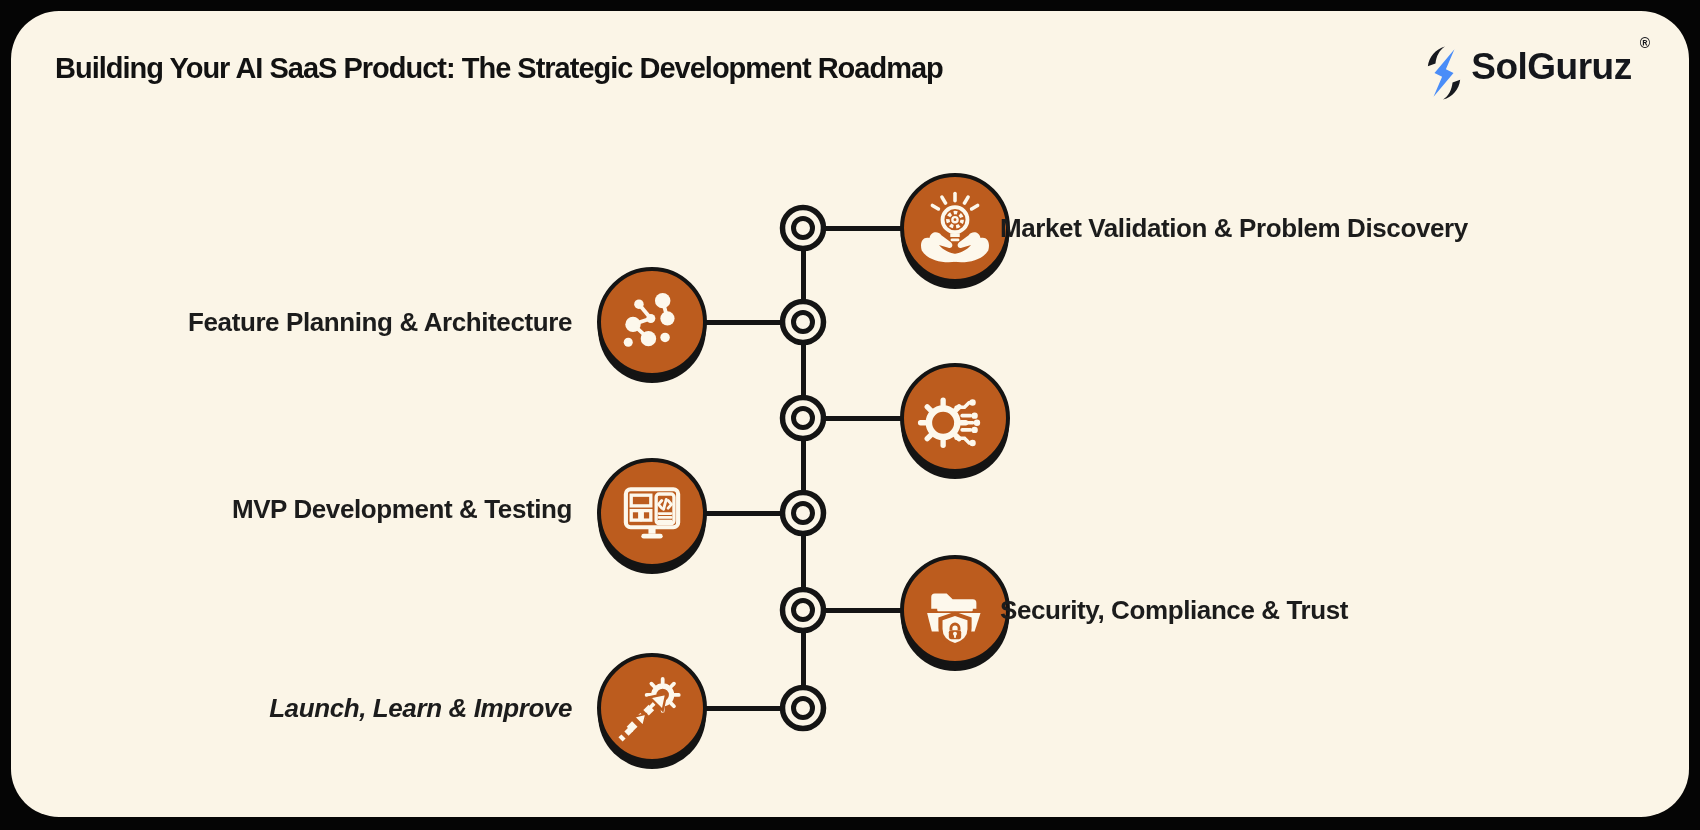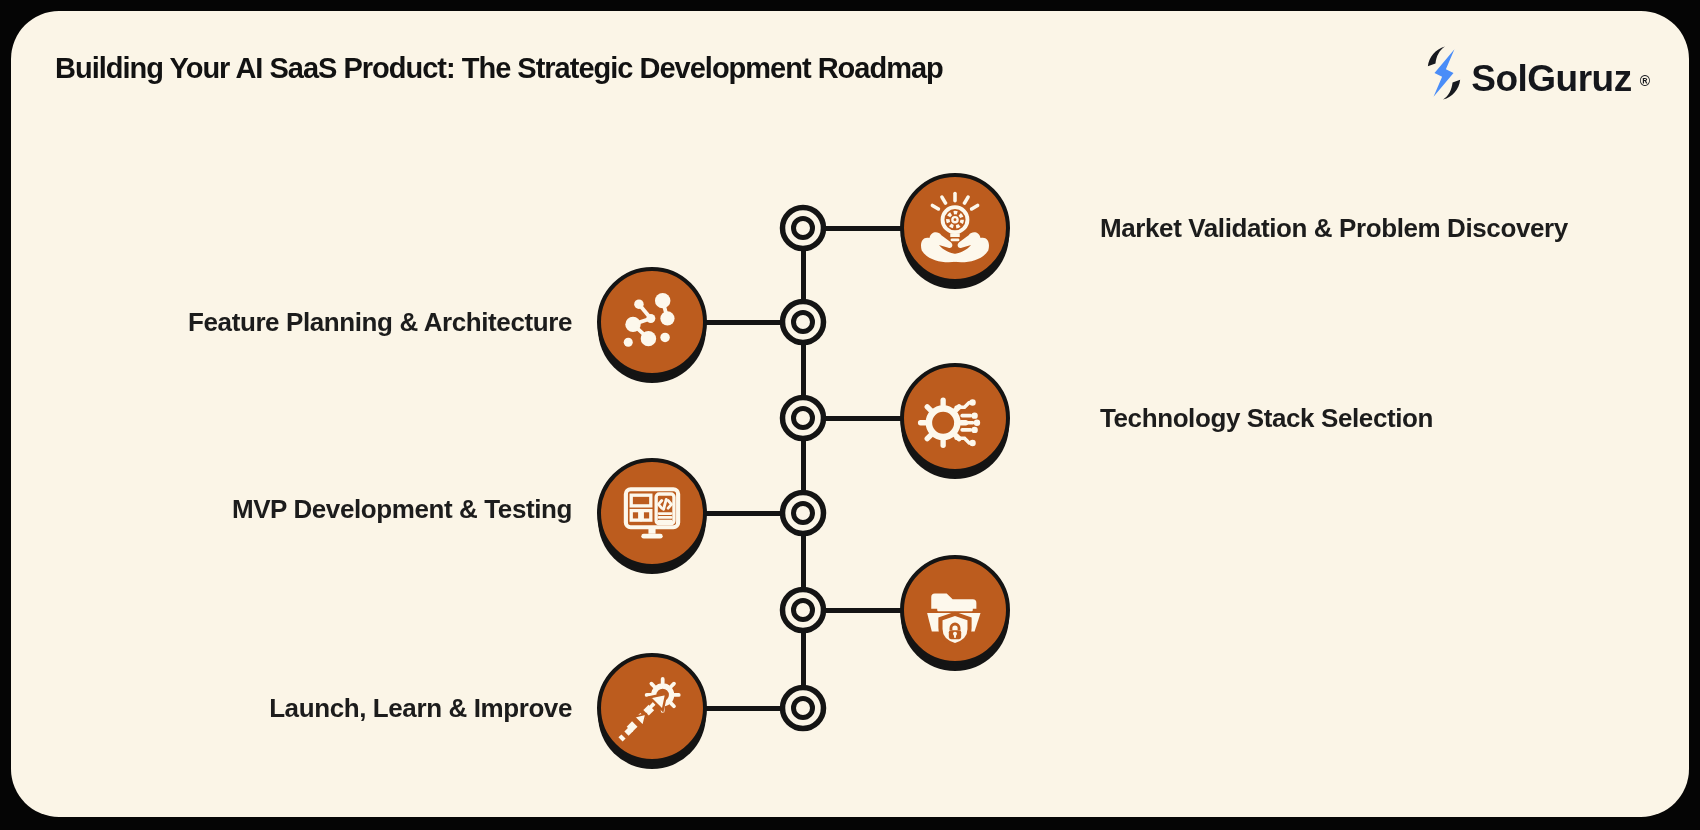--- a/index.html
+++ b/index.html
@@ -15,21 +15,21 @@
   .layer{position:absolute;inset:0;}
 
   
   .page-title{
     position:absolute;left:55px;top:52px;margin:0;
     font-size:29px;font-weight:700;letter-spacing:-1px;color:#121212;
     white-space:nowrap;
   }
   .brand{
     position:absolute;top:46px;right:50px;
-    display:flex;align-items:flex-end;gap:8px;
+    display:flex;align-items:flex-start;gap:8px;
   }
   .brand-name{
     font-size:37px;font-weight:700;letter-spacing:-0.5px;color:#15171c;
   }
   .brand-reg{font-size:14px;font-weight:700;color:#15171c;position:relative;top:-11px;}
 
   
   .vline{position:absolute;left:800.5px;top:228px;width:5px;height:480px;background:#141414;}
   .conn{position:absolute;height:5px;background:#141414;}
   .conn.c1{left:803px;top:225.5px;width:152px;}
@@ -57,28 +57,28 @@
   .stage.s2{left:597px;top:267px;}
   .stage.s3{left:900px;top:363px;}
   .stage.s4{left:597px;top:458px;}
   .stage.s5{left:900px;top:555px;}
   .stage.s6{left:597px;top:653px;}
 
   .lbl{
     position:absolute;height:56px;line-height:56px;white-space:nowrap;
     font-size:26px;font-weight:700;letter-spacing:-0.4px;color:#1c1c1c;
   }
-  .lbl.right{left:1100px;}
+  .lbl.right{left:1000px;}
   .lbl.left{right:1128px;text-align:left;}
   .lbl.l1{top:200px;}
   .lbl.l2{top:294px;}
   .lbl.l3{top:390px;}
   .lbl.l4{top:481px;}
   .lbl.l5{top:582px;}
-  .lbl.l6{top:680px;}
+  .lbl.l6{top:680px;font-style:italic;}
 
   svg{display:block;}
 </style>
 </head>
 <body>
 
 <div class="card"></div>
 
 <div class="layer">
 
@@ -252,17 +252,17 @@
       <polygon points="27,37 17,39.5 24.5,47" fill="#fdf8ec" stroke="#bc5c1e" stroke-width="1.5"></polygon>
       <g stroke="#fdf8ec" stroke-width="5" stroke-linecap="butt">
         <path d="M14.5 49.5l-4 4"></path>
           <path d="M8 56l-2.5 2.5"></path>
       </g>
     </svg>
   </div>
 
   <div class="lbl right l1">Market Validation &amp; Problem Discovery</div>
   <div class="lbl left l2">Feature Planning &amp; Architecture</div>
-  <div class="lbl right l3">Technology Stack Selection</div>
   <div class="lbl left l4">MVP Development &amp; Testing</div>
+  <div class="lbl right l5">Security, Compliance &amp; Trust</div>
   <div class="lbl left l6">Launch, Learn &amp; Improve</div>
 
 </div>
 
 </body></html>

